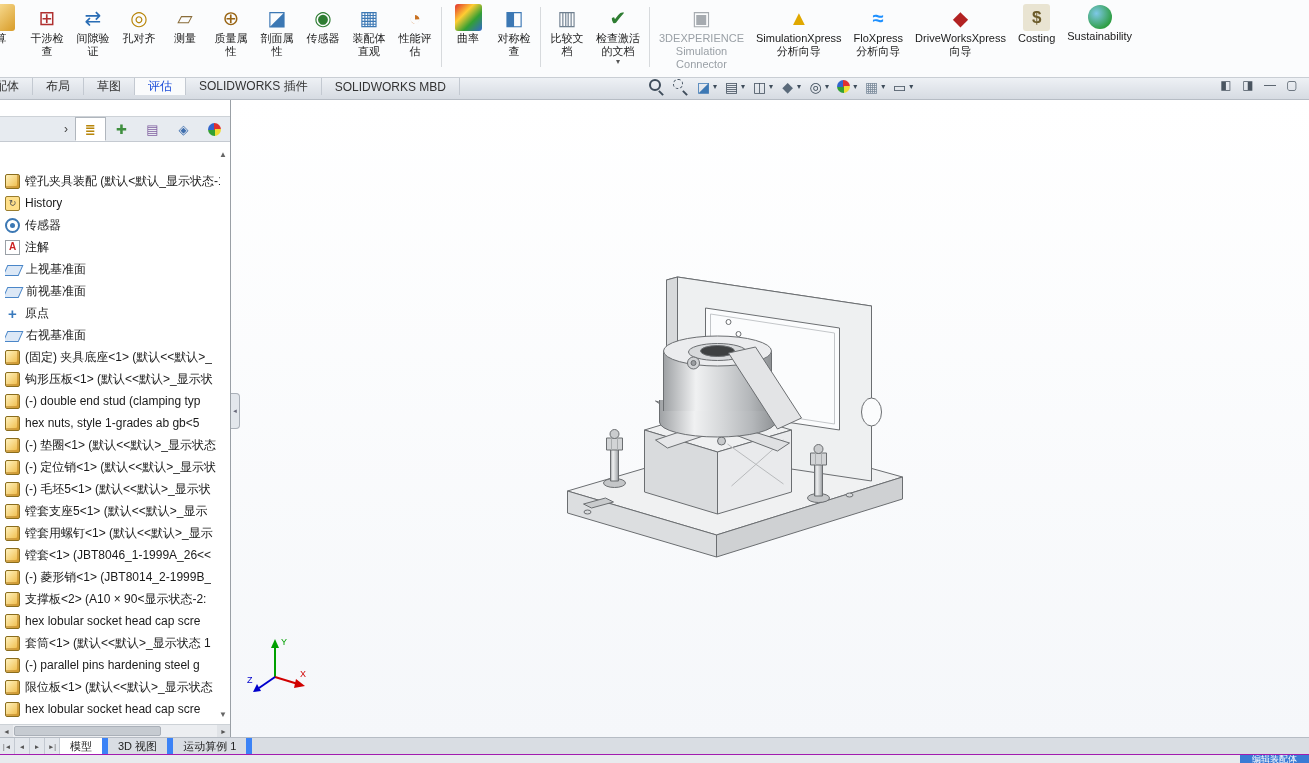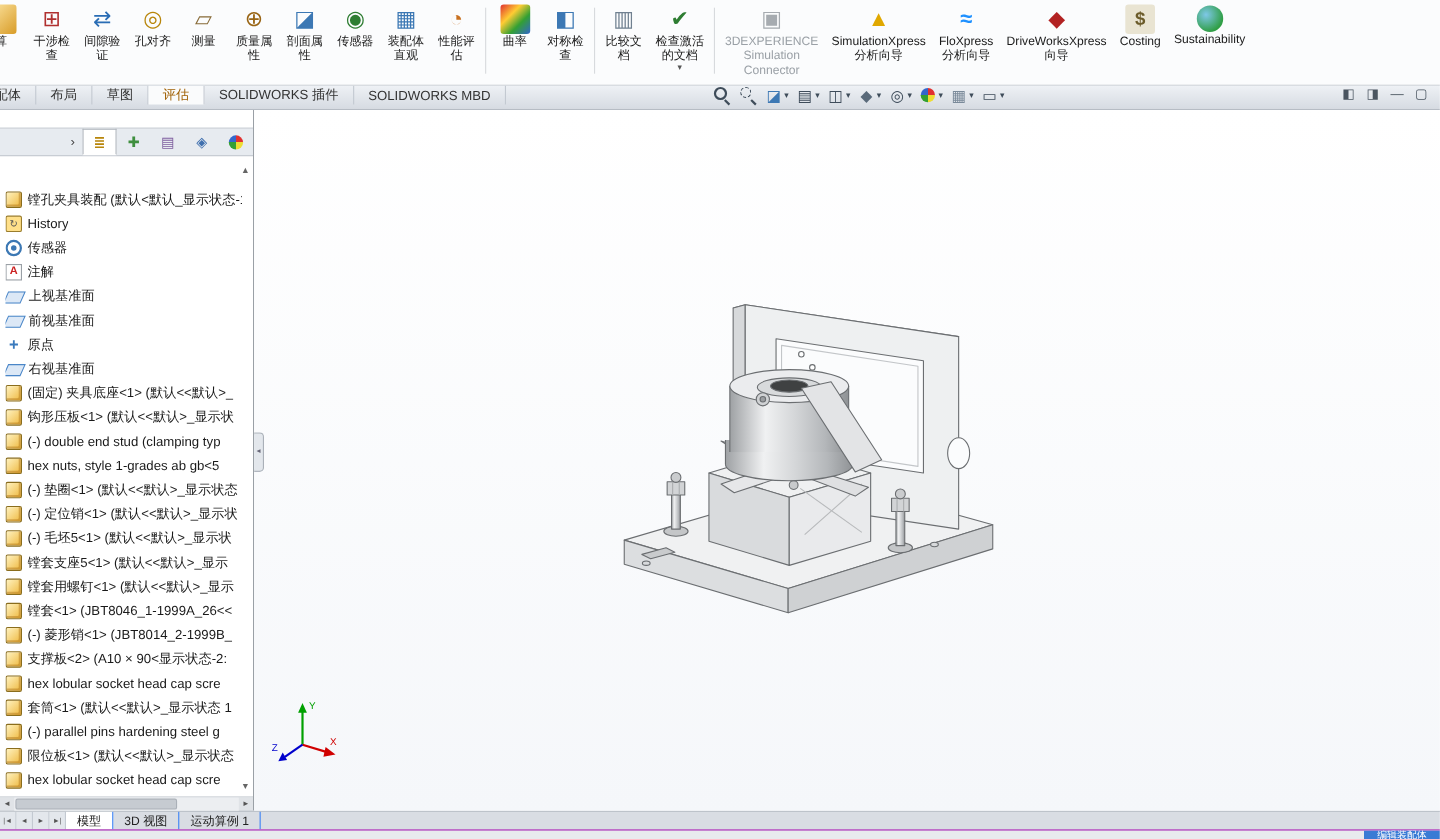--- a/index.html
+++ b/index.html
@@ -35,21 +35,21 @@
   .ic-flox::before{content:"≈";color:#1e90ff;font-weight:bold}
   .ic-dwx::before{content:"◆";color:#b22222}
   .ic-costing{background:#e9e4d2;border-radius:3px}
   .ic-costing::before{content:"$";color:#6b5b2a;font-weight:bold;font-size:17px}
   .ic-sustain{background:radial-gradient(circle at 35% 35%,#7ec8e8,#2f9e44 72%);border-radius:50%;width:24px;height:24px;margin:1px}
 
   
   .band{height:22px;background:linear-gradient(#eef1f5,#d6dbe2);border-bottom:1px solid #b6bcc4;display:flex;align-items:flex-start;font-size:12px;flex:none}
   .cm-tabs{display:flex;align-items:stretch}
   .cm-tab{display:flex;align-items:center;padding:0 13px;color:#333;border-right:1px solid #c3c9d1;white-space:nowrap}
-  .cm-tab.active{background:#fafbfc;color:#a16207}
+  .cm-tab.active{background:#fafbfc;color:#1d4ed8}
   .cm-tab.clipped{margin-left:-8px;padding-left:3px}
   .hgroup{display:flex;align-items:center;margin-left:184px}
   .hbtn{display:flex;align-items:center;padding:0 3px;height:100%}
   .hicon{width:17px;height:17px;display:flex;align-items:center;justify-content:center;font-size:14px;line-height:1;color:#3e4c5a;position:relative}
   .harrow{font-size:8px;color:#3e4c5a;margin-left:1px}
   .hi-zoom-fit::before,.hi-zoom-area::before{content:"";width:8px;height:8px;border:2px solid #3e4c5a;border-radius:50%;position:absolute;top:1px;left:2px}
   .hi-zoom-area::before{border-width:1.5px;border-style:dashed}
   .hi-zoom-fit::after,.hi-zoom-area::after{content:"";width:6px;height:2px;background:#3e4c5a;position:absolute;bottom:1px;right:0;transform:rotate(45deg)}
   .hi-section::before{content:"◪";color:#3c78b4}
   .hi-annot::before{content:"▤"}
@@ -97,21 +97,21 @@
 
   .viewport{flex:1;position:relative;background:linear-gradient(#ffffff,#f5f7fa);min-width:0}
   .model{position:absolute;inset:0;width:100%;height:100%}
   .splitter{position:absolute;left:0;top:293px;width:9px;height:36px;background:#e3e7ec;border:1px solid #aab0b8;border-left:none;border-radius:0 4px 4px 0;display:flex;align-items:center;justify-content:center;font-size:6px;color:#667}
   .triad{position:absolute;left:14px;bottom:40px}
 
   
   .motion-bar{height:17px;flex:none;background:#d9dde3;border-top:1px solid #b6bcc4;display:flex;align-items:stretch;font-size:11px}
   .nav-group{display:flex;align-items:stretch}
   .nav-btn{width:15px;display:flex;align-items:center;justify-content:center;font-size:6.5px;color:#555;border-right:1px solid #c3c9d1;background:#e3e7ec}
-  .mtab{display:flex;align-items:center;padding:0 10px;border-right:1px solid #3b82f6;color:#222;white-space:nowrap}
+  .mtab{display:flex;align-items:center;padding:0 10px;border-right:6px solid #3b82f6;color:#222;white-space:nowrap}
   .mtab.active{background:#fff}
   .statusbar{height:9px;flex:none;background:#e8ebee;border-top:1px solid #a21caf;position:relative;overflow:hidden}
   .status-badge{position:absolute;right:0;top:0;bottom:0;background:#3a7bd5;color:#fff;font-size:9px;line-height:9px;padding:0 12px;display:flex;align-items:center;white-space:nowrap}
 </style>
 </head>
 <body>
 
 <div class="app">
 
   <div class="toolbar">

